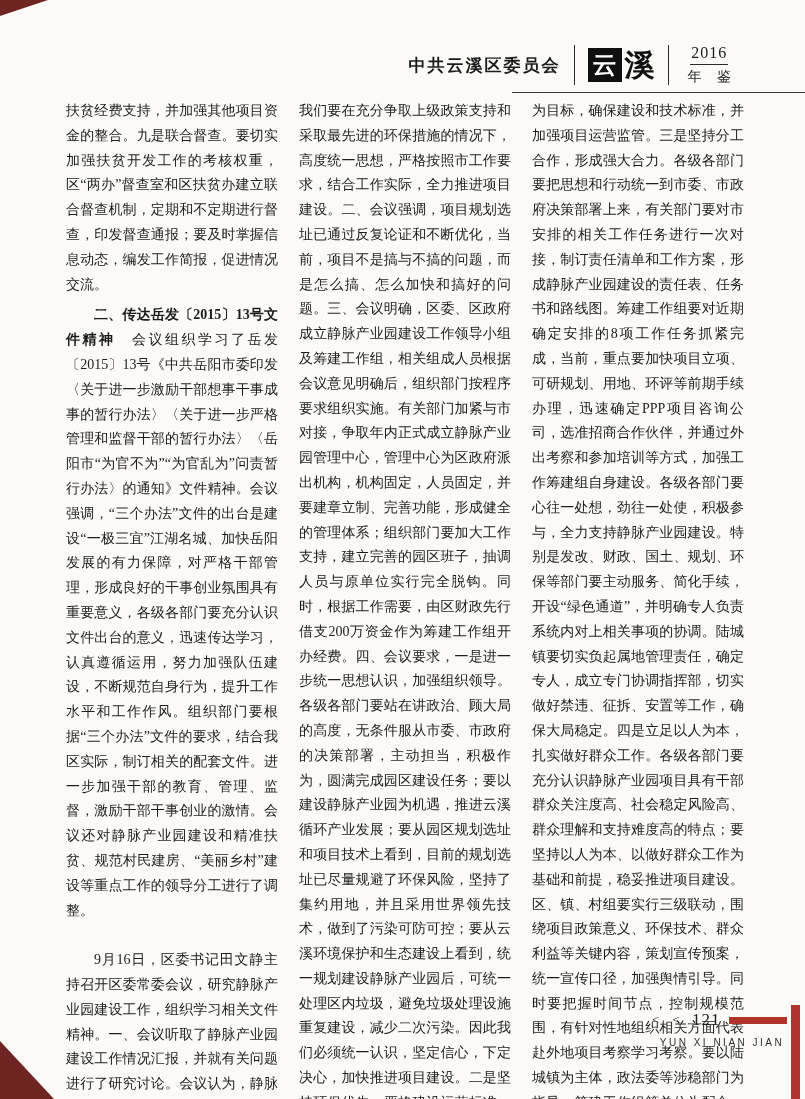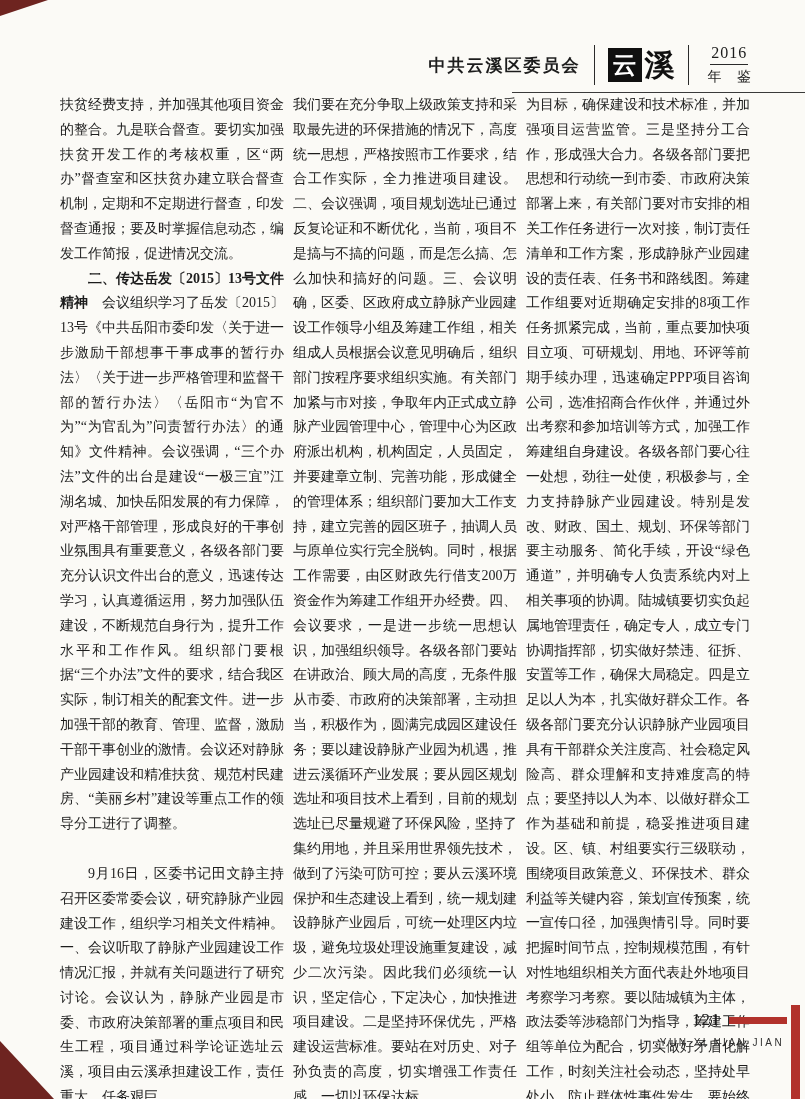--- a/index.html
+++ b/index.html
@@ -23,21 +23,21 @@
   }
   .corner-bl {
     position: absolute; bottom: 0; left: 0; width: 0; height: 0;
     border-bottom: 58px solid #6e2420;
     border-right: 54px solid transparent;
   }
 
   
   .header {
     position: absolute;
-    top: 42px; right: 48px;
+    top: 42px; right: 68px;
     height: 46px;
     display: flex;
     align-items: center;
     gap: 13px;
   }
   .org-name {
     font-weight: bold;
     font-size: 17px;
     letter-spacing: 2px;
   }
@@ -73,21 +73,21 @@
     display: flex;
     gap: 9px;
   }
   .col {
     flex: 1;
     font-size: 14px;
     line-height: 24.8px;
     text-align: justify;
     overflow-wrap: break-word;
   }
-  .col p { margin: 0; text-indent: 2em; }
+  .col p { margin: 6px; text-indent: 2em; }
   .col p.noindent { text-indent: 0; }
   .col p.gap-above { margin-top: 25px; }
   .section-heading { font-weight: bold; }
 
   
   .footer {
     position: absolute;
     left: 652px; top: 1010px;
     width: 140px;
   }

